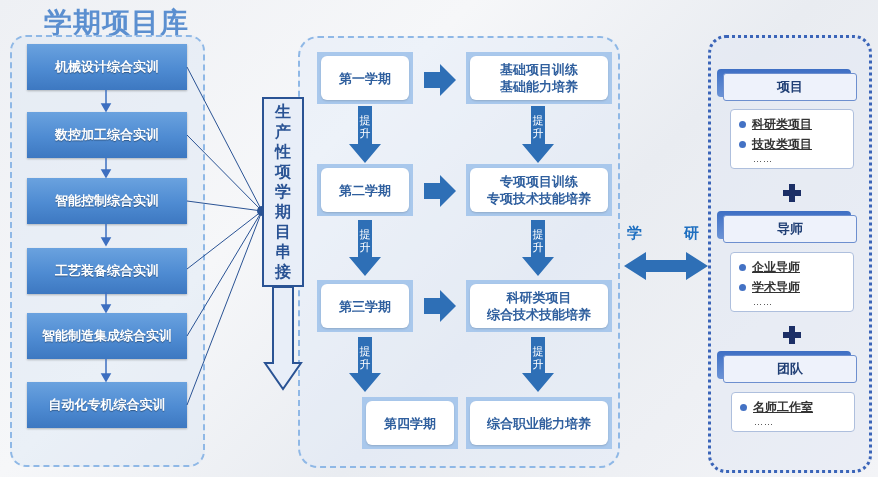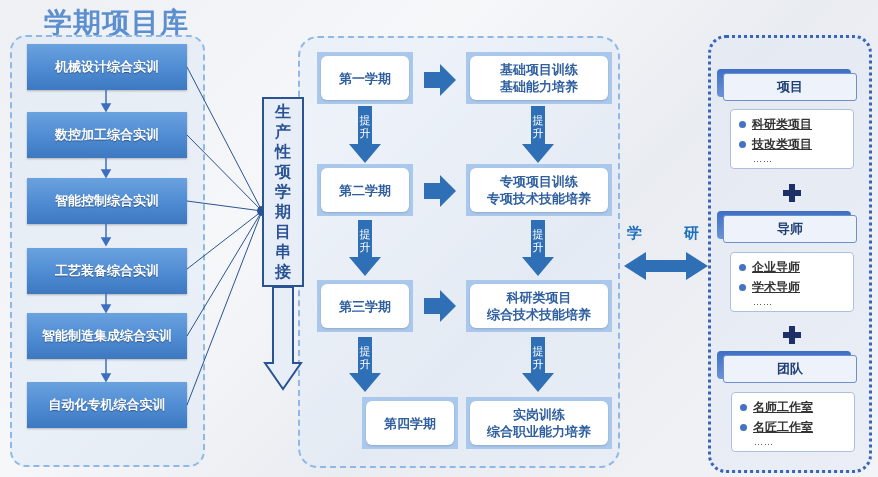--- a/index.html
+++ b/index.html
@@ -143,21 +143,20 @@
     <div class="inner">
       <div>
         <div>科研类项目</div>
         <div>综合技术技能培养</div>
       </div>
     </div>
   </div>
 <div class="abs outframe" style="left:466px;top:397px;">
     <div class="inner">
       <div>
-        <div>实岗训练</div>
         <div>综合职业能力培养</div>
       </div>
     </div>
   </div>
 
 <div class="abs upl" style="left:359px;top:114px;">
     <div>提</div>
     <div>升</div>
   </div>
 <div class="abs upl" style="left:532px;top:114px;">
@@ -222,18 +221,14 @@
 
 <div class="abs rhead" style="left:717px;top:351px;">
     <div class="back"></div>
     <div class="front">团队</div>
   </div>
 <div class="abs rlist" style="left:731px;top:392px;">
   <div class="it">
       <span class="dot"></span>
       <span>名师工作室</span>
     </div>
-  <div class="it">
-      <span class="dot"></span>
-      <span>名匠工作室</span>
-    </div>
   <div class="more">……</div>
 </div>
 
 </body></html>

